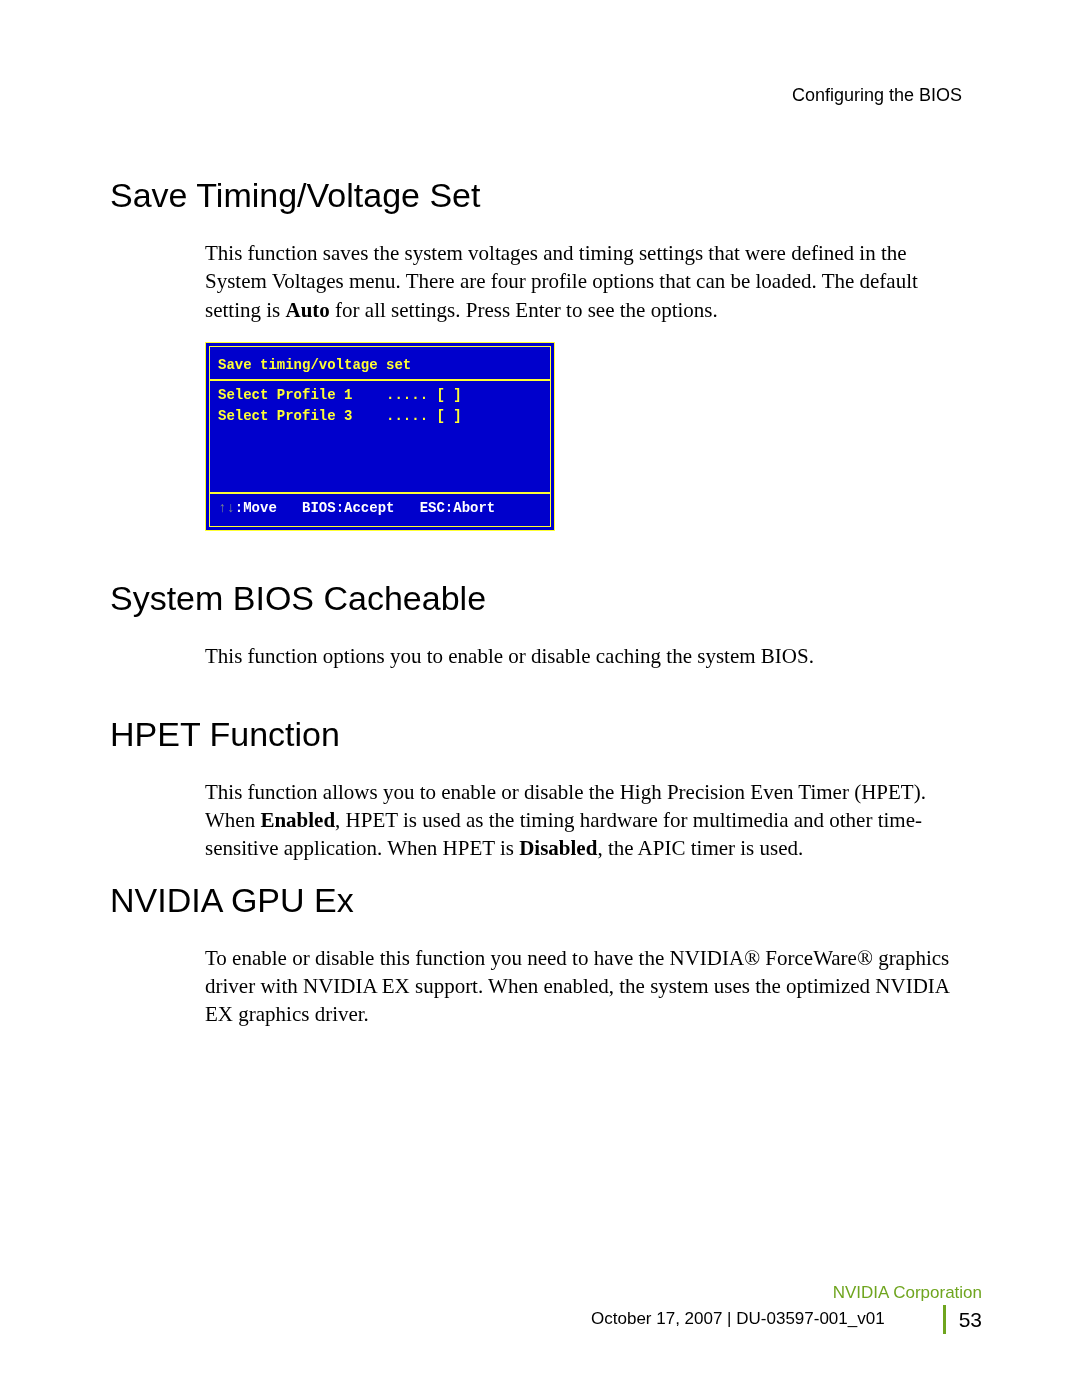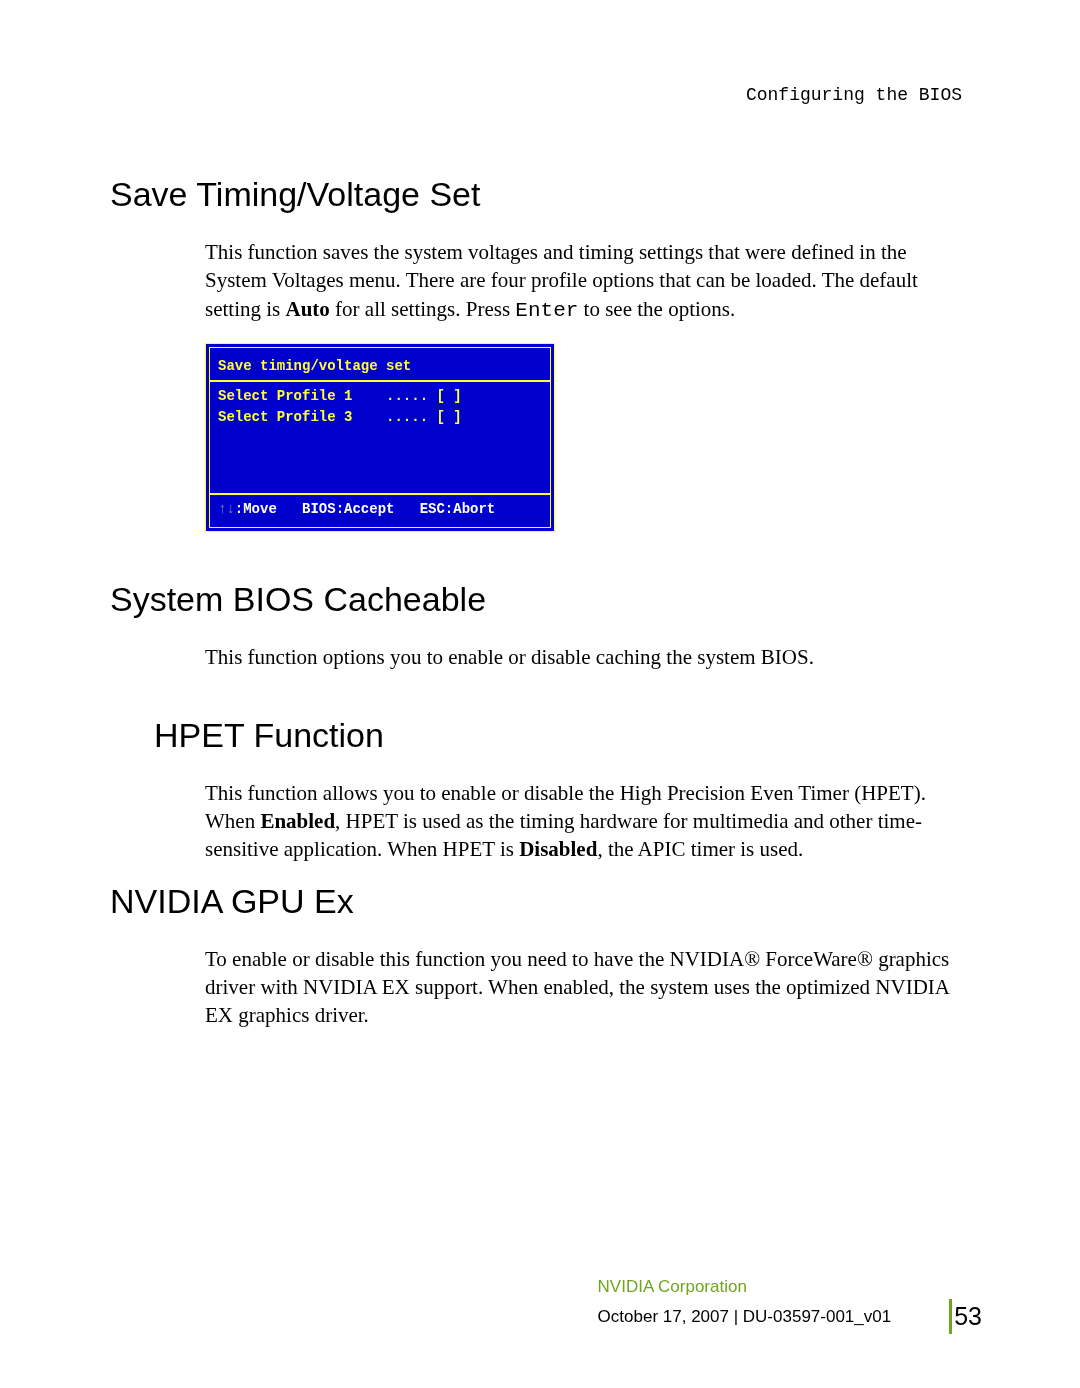--- a/index.html
+++ b/index.html
@@ -8,21 +8,21 @@
     height: 1388px;
     background: #ffffff;
     font-family: "Times New Roman", Times, serif;
     position: relative;
   }
   .page {
     padding: 85px 110px 0 110px;
   }
   .header-right {
     text-align: right;
-    font-family: Liberation Mono, monospace;
+    font-family: Liberation Sans, sans-serif;
     font-size: 18px;
     color: #000;
     margin-bottom: 70px;
     margin-right: 8px;
   }
   .section-title {
     font-family: Arial, Helvetica, sans-serif;
     font-size: 34px;
     font-weight: 400;
     color: #000;
@@ -33,21 +33,21 @@
     line-height: 1.35;
     color: #000;
     margin-left: 95px;
     margin-bottom: 18px;
   }
   .mono-bold {
     font-family: Liberation Serif, serif;
     font-weight: bold;
   }
   .sans {
-    font-family: Liberation Mono, monospace;
+    font-family: Liberation Serif, serif;
   }
   .white { color: #ffffff; }
   .bios-box-outer {
     margin-left: 95px;
     margin-top: 6px;
     margin-bottom: 48px;
     width: 350px;
     padding: 3px;
     background: #0000cc;
     border: 1px solid #ffff33;
@@ -60,38 +60,38 @@
     color: #ffff33;
     font-weight: bold;
   }
   .bios-row { padding: 0 8px; line-height: 1.45; white-space: pre; }
   .bios-pad-top { padding-top: 8px; }
   .bios-pad-bottom { padding-bottom: 8px; }
   .bios-hline { height: 1px; background: #ffff33; margin: 4px 0 0 0; }
   .bios-hline2 { height: 1px; background: #ffff33; margin: 0 0 4px 0; }
   .bios-spacer { height: 62px; }
   .section2 { margin-top: 12px; }
-  .section3 { margin-top: 44px; margin-left: 44px; }
+  .section3 { margin-top: 44px; }
   .section4 { margin-top: 18px; }
   .footer {
     position: absolute;
     bottom: 54px;
     right: 98px;
-    text-align: left;
+    text-align: right;
     font-family: Arial, Helvetica, sans-serif;
     font-size: 17px;
     line-height: 1.4;
   }
   .footer .corp { color: #6fa51f; }
   .footer .pagebar {
     display: inline-block;
     border-left: 3px solid #6fa51f;
-    padding-left: 2px;
+    padding-left: 13px;
     margin-left: 10px;
-    font-size: 25px;
+    font-size: 21px;
   }
   .footer-line2 {
     display: flex;
     justify-content: flex-end;
     align-items: center;
     gap: 48px;
   }
   .dim { color: #7a8a8a; }
 </style>
 </head>

